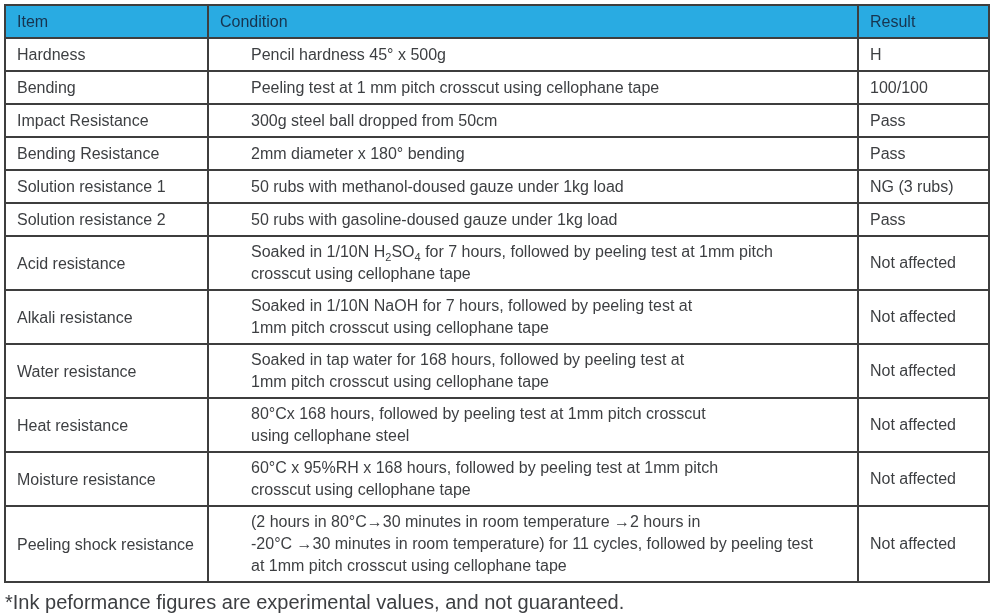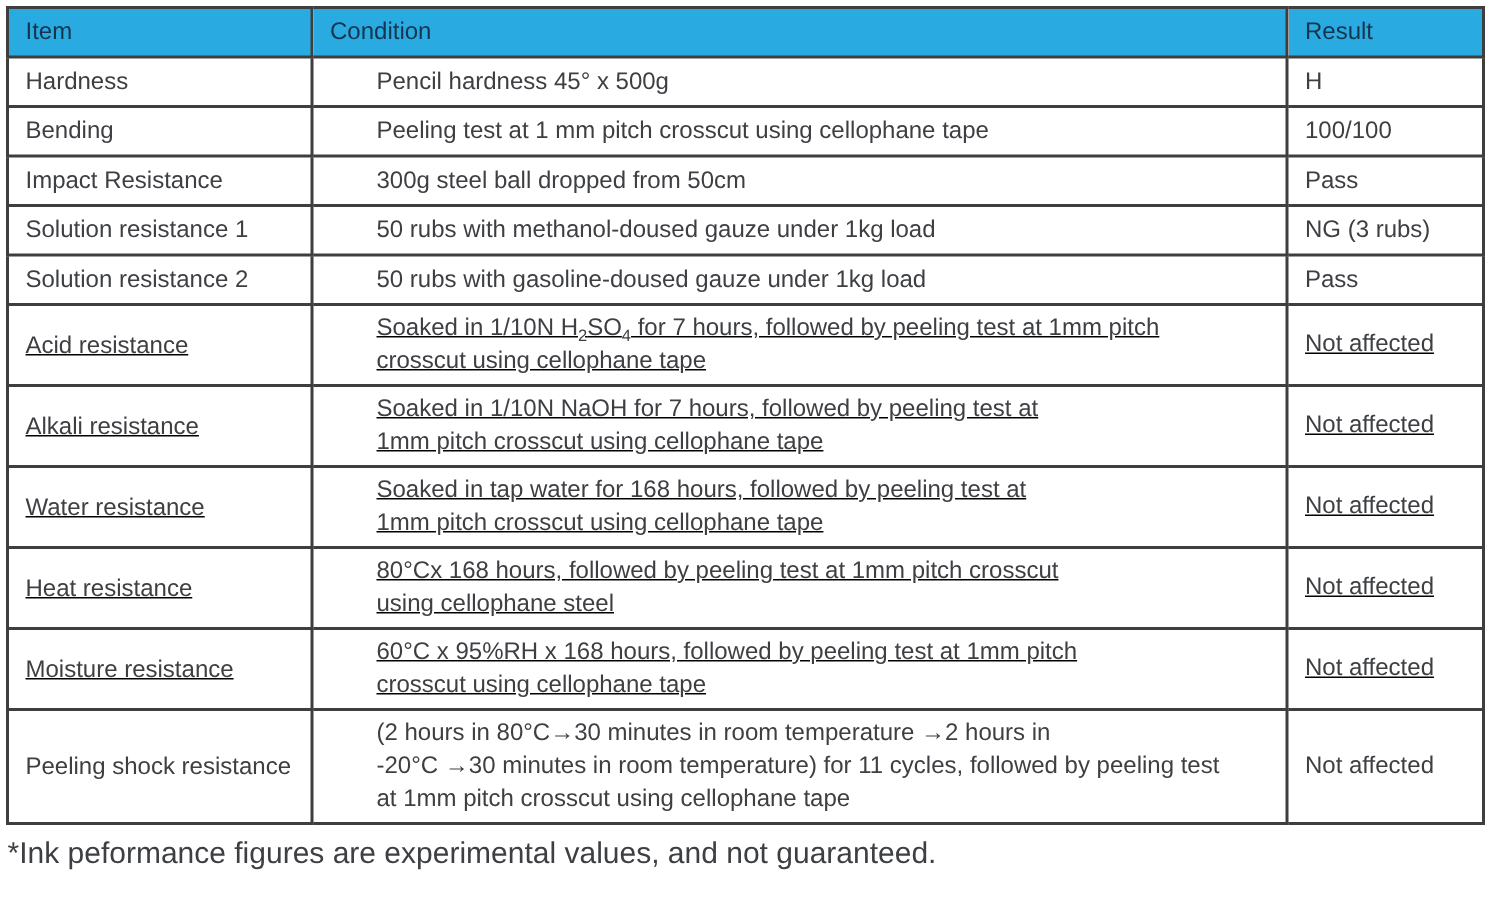--- a/index.html
+++ b/index.html
@@ -36,21 +36,21 @@
   table.perf th {
     background: #29ABE2;
     color: #17344f;
     font-weight: 400;
     height: 33px;
   }
   table.perf td {
     color: #3d3f42;
   }
   tr.r1 { height: 33px; }
-  tr.r2 { height: 54px; text-decoration: underline; }
+  tr.r2 { height: 54px; }
   tr.r3 { height: 74px; }
   td .line {
     line-height: 22px;
     white-space: nowrap;
     margin-left: 31px;
   }
   td.c-item { line-height: 21px; }
   sub {
     font-size: 11px;
     line-height: 0;
@@ -90,20 +90,27 @@
         <td class="c-item">Bending</td>
         <td class="c-cond">
           <div class="line">Peeling test at 1 mm pitch crosscut using cellophane tape</div>
         </td>
         <td class="c-res">100/100</td>
       </tr>
       <tr class="r1">
         <td class="c-item">Impact Resistance</td>
         <td class="c-cond">
           <div class="line">300g steel ball dropped from 50cm</div>
+        </td>
+        <td class="c-res">Pass</td>
+      </tr>
+      <tr class="r1">
+        <td class="c-item">Bending Resistance</td>
+        <td class="c-cond">
+          <div class="line">2mm diameter x 180° bending</div>
         </td>
         <td class="c-res">Pass</td>
       </tr>
       <tr class="r1">
         <td class="c-item">Solution resistance 1</td>
         <td class="c-cond">
           <div class="line">50 rubs with methanol-doused gauze under 1kg load</div>
         </td>
         <td class="c-res">NG (3 rubs)</td>
       </tr>

